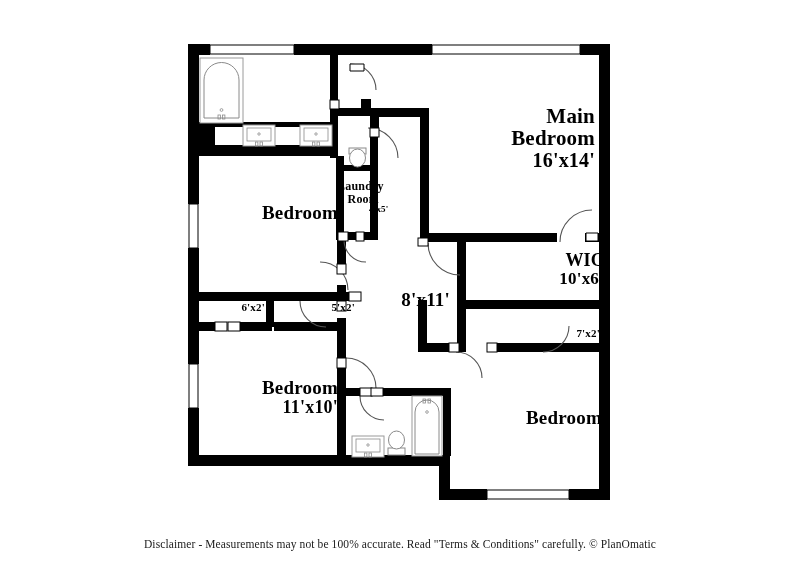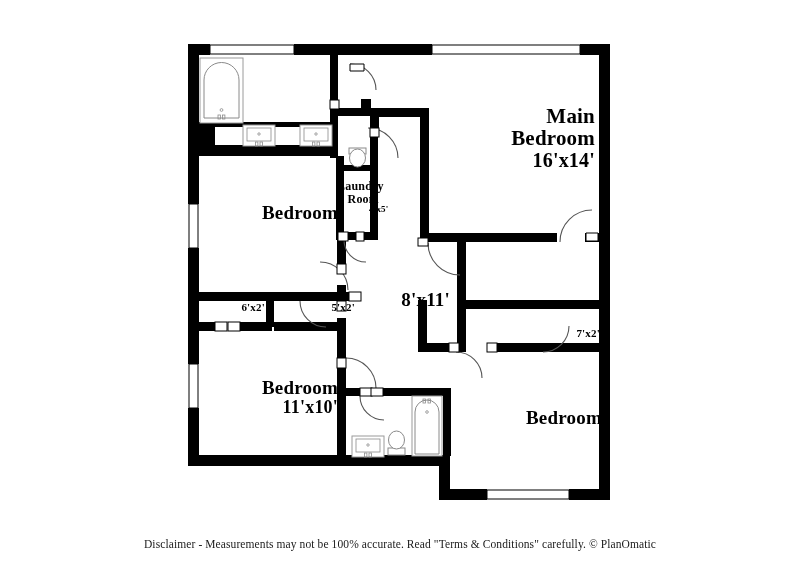--- a/index.html
+++ b/index.html
@@ -255,20 +255,24 @@
 
   <div class="room-label size-lg" style="left:196px; top:378px; width:142px;">
     <span class="rl-name">Bedroom</span>
     <span class="rl-dim">11'x10'</span>
   </div>
 
   <div class="room-label size-lg" style="left:460px; top:408px; width:142px;">
     <span class="rl-name">Bedroom</span>
   </div>
 
+  <div class="room-label size-md" style="left:488px; top:251px; width:116px;">
+    <span class="rl-name">WIC</span>
+    <span class="rl-dim">10'x6'</span>
+  </div>
 
   <div class="room-label size-sm" style="left:337px; top:180px; width:42px;">
     <span class="rl-name">Laundry</span>
     <span class="rl-name">Room</span>
     <span class="rl-dim">4'x5'</span>
   </div>
 
   <div class="room-label size-hall" style="left:350px; top:290px; width:100px;">
     <span class="rl-dim">8'x11'</span>
   </div>

